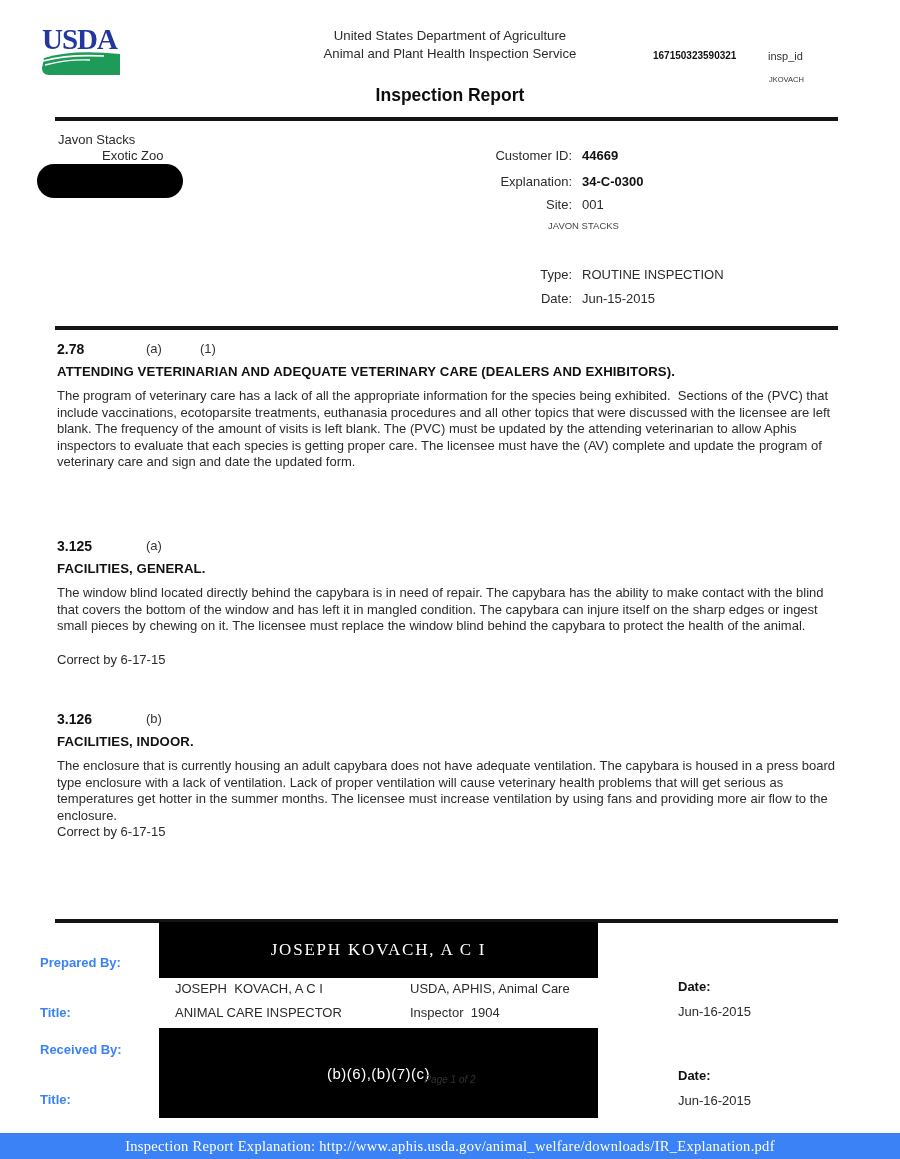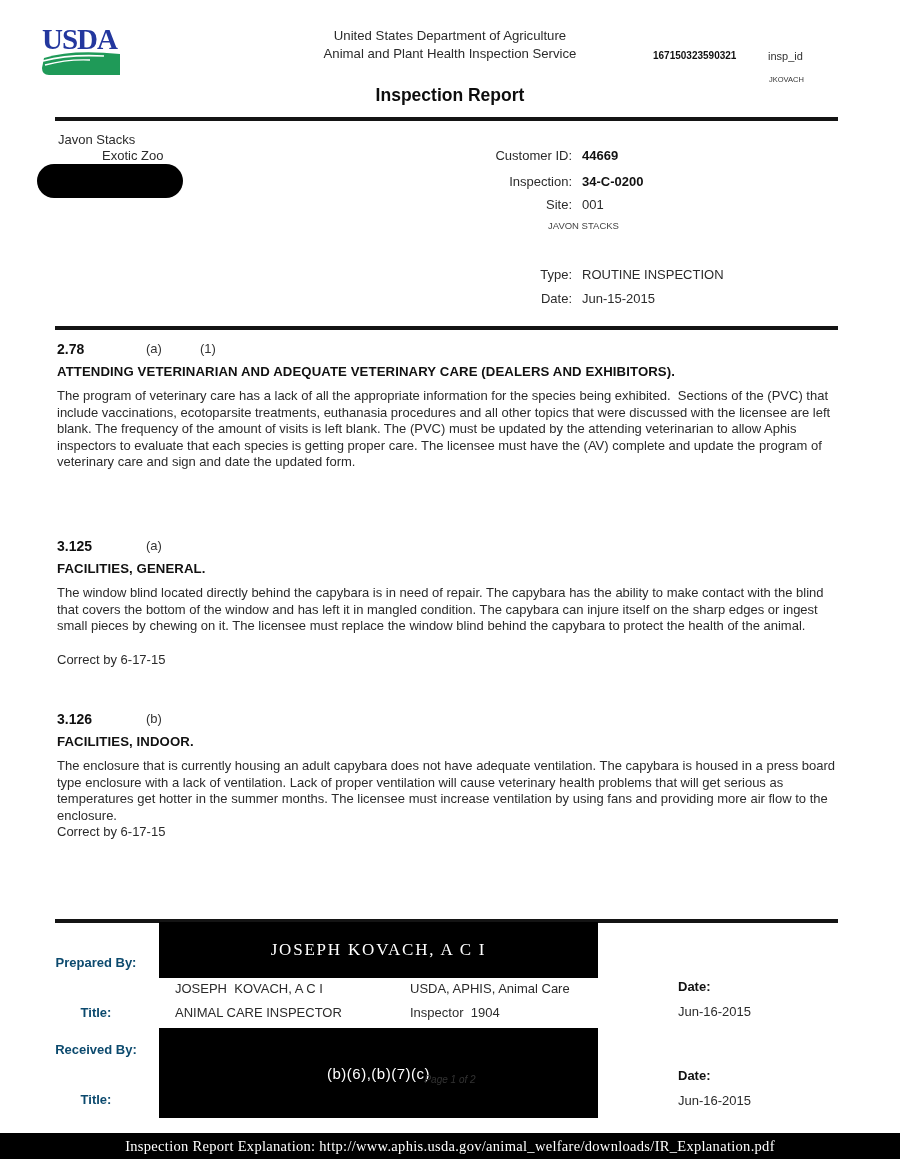--- a/index.html
+++ b/index.html
@@ -33,34 +33,34 @@
   }
 
   .cite { left:57px; width:783px; }
   .cite-code { font-size:14px; font-weight:bold; color:#111; display:inline-block; }
   .cite-sub { font-size:13px; color:#333; position:absolute; top:1px; }
   .cite-heading { font-size:13.2px; font-weight:bold; color:#111; margin-top:7px; letter-spacing:0.1px; }
   .cite-body { font-size:13px; line-height:16.5px; color:#2b2b2b; margin-top:9px; white-space:pre-wrap; }
   .cite-correct { font-size:13px; line-height:16.5px; color:#2b2b2b; }
   .gap-before { margin-top:17px; }
 
-  .sig-label { left:40px; width:112px; text-align:center; font-size:13px; font-weight:bold; color:#0c4a6e; }
+  .sig-label { left:40px; width:112px; text-align:left; font-size:13px; font-weight:bold; color:#3b82f6; }
   .sig-text { font-size:13px; color:#2b2b2b; white-space:pre; }
   .redact-box { background:#000; display:flex; align-items:center; justify-content:center; }
   .redact-box.one {
     left:159px; top:922px; width:439px; height:56px;
     color:#fff; font-family:"Liberation Serif", serif; font-size:17px; letter-spacing:1.8px;
   }
   .redact-box.two {
     left:159px; top:1028px; width:439px; height:90px;
     color:#fff; font-size:15px; letter-spacing:0.5px;
   }
   .page-num { font-size:10px; color:#333; }
   .footer-bar {
-    left:0; top:1133px; width:900px; height:26px; background:#000000;
+    left:0; top:1133px; width:900px; height:26px; background:#3b82f6;
     color:#fff; text-align:center; font-family:"Liberation Serif", serif;
     font-size:14.5px; line-height:26px; letter-spacing:0.3px;
   }
 </style>
 </head>
 <body>
 
 <div class="page">
 
   <div class="abs" style="left:42px; top:26px;">
@@ -83,22 +83,22 @@
 
   <div class="abs rule" style="left:55px; top:117px; width:783px;"></div>
 
   <div class="abs t13" style="left:58px; top:132px; color:#2b2b2b;">Javon Stacks</div>
   <div class="abs t13" style="left:58px; top:148px; color:#2b2b2b;margin-left:44px;">Exotic Zoo</div>
   <div class="abs pill-redaction"></div>
 
   <div class="abs info-label" style="top:148px;">Customer ID:</div>
   <div class="abs info-value b" style="top:148px; color:#111;">44669</div>
 
-  <div class="abs info-label" style="top:174px;">Inspection:</div>
-  <div class="abs info-value b" style="top:174px; color:#111;">34-C-0200</div>
+  <div class="abs info-label" style="top:174px;">Explanation:</div>
+  <div class="abs info-value b" style="top:174px; color:#111;">34-C-0300</div>
 
   <div class="abs info-label" style="top:197px;">Site:</div>
   <div class="abs info-value" style="top:197px;">001</div>
 
   <div class="abs small" style="left:548px; top:220px;">JAVON STACKS</div>
 
   <div class="abs info-label" style="top:267px;">Type:</div>
   <div class="abs info-value" style="top:267px;">ROUTINE INSPECTION</div>
 
   <div class="abs info-label" style="top:291px;">Date:</div>

